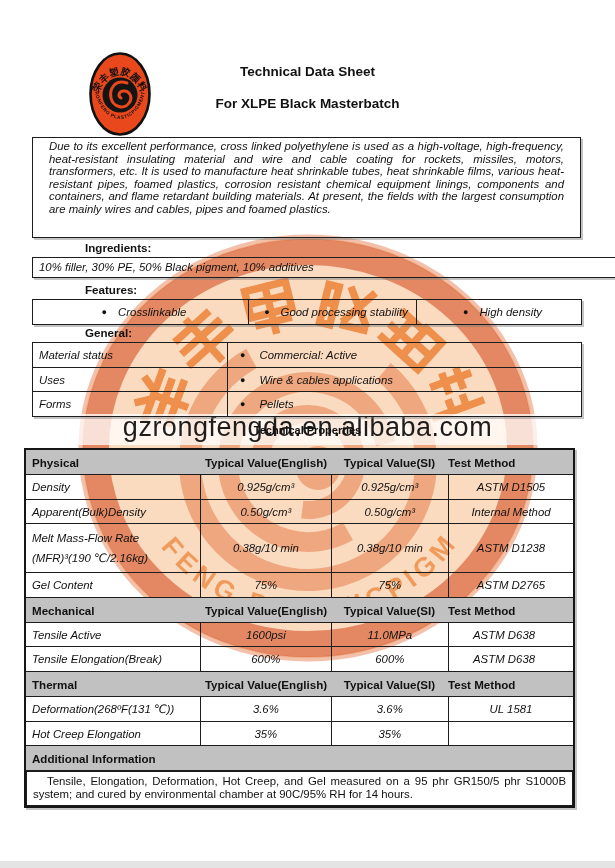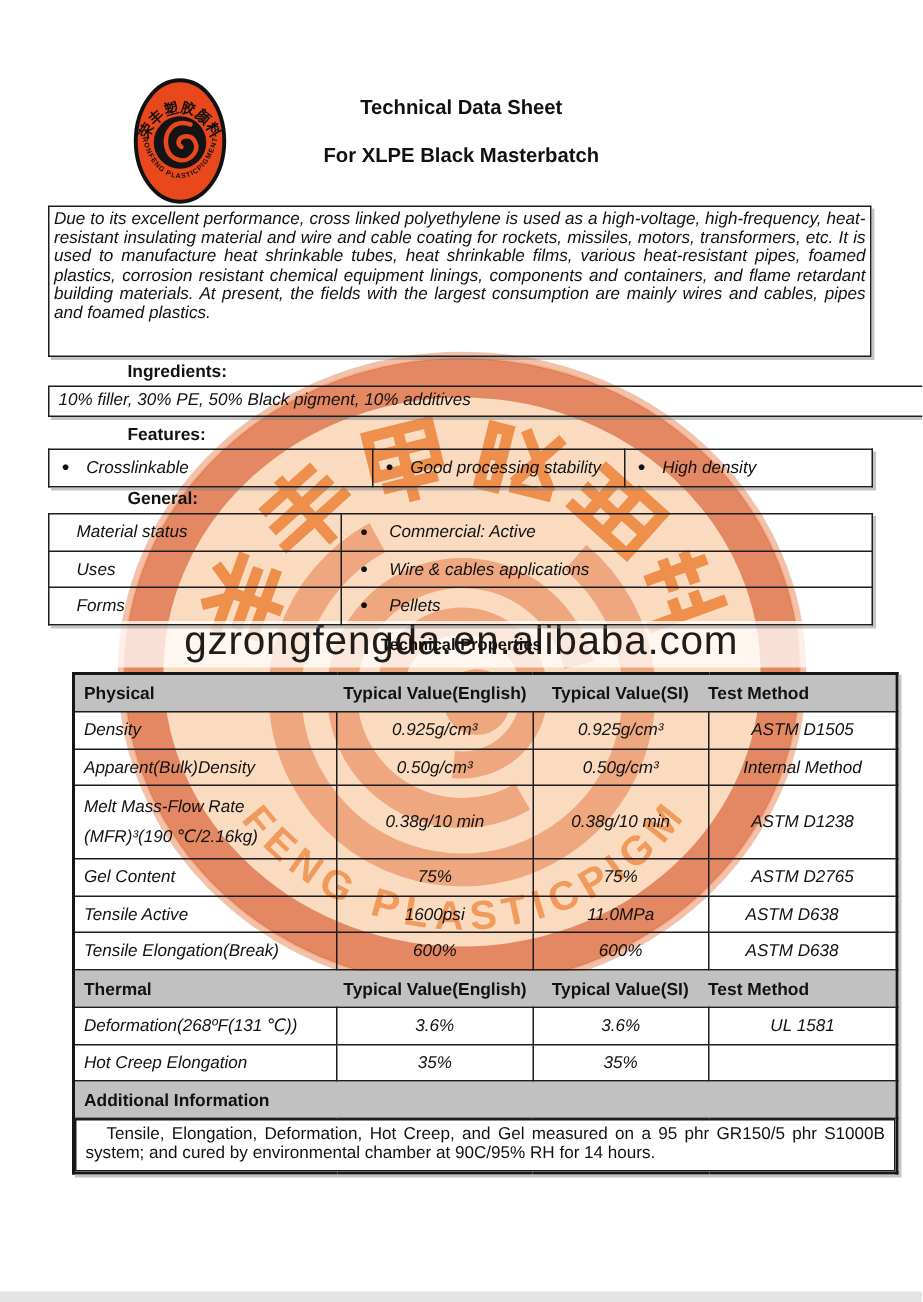--- a/index.html
+++ b/index.html
@@ -14,39 +14,39 @@
   
   .logo{left:88px;top:52px;width:64px;height:84px;z-index:2;}
   .doc-title,.doc-subtitle{left:0;right:0;text-align:center;font-weight:bold;font-size:13.5px;z-index:2;}
   .doc-title{top:64px;}
   .doc-subtitle{top:96px;}
   
   .z{z-index:2;}
   .shadow{box-shadow:2px 2px 0 rgba(125,125,125,.45);}
   .intro-box{left:32px;top:137px;width:549px;height:101px;border:1.5px solid #1d1d1d;
              box-sizing:border-box;font-style:italic;font-size:11.4px;line-height:12.5px;
-             padding:2px 3px;text-align:justify;background:transparent;}
+             padding:2px 16px;text-align:justify;background:transparent;}
   .sec-label{left:37px;font-weight:bold;font-size:11.6px;padding-left:48px;}
   .lab-ing{top:241px;} .lab-feat{top:283px;} .lab-gen{top:326px;}
   .ing-box{left:32px;top:257px;width:601px;height:21px;border:1.4px solid #1d1d1d;box-sizing:border-box;
            font-style:italic;font-size:11.4px;line-height:18px;padding:0 6px;}
   table{border-collapse:collapse;table-layout:fixed;background:transparent;}
   td{overflow:hidden;vertical-align:middle;}
-  .feat-table{left:32px;top:299px;width:549px;}
+  .feat-table{left:32px;top:299px;width:549px;text-align:center;}
   .feat-table td{border:1.3px solid #1d1d1d;height:22px;font-style:italic;font-size:11.4px;padding-left:8px;}
   .bullet{font-style:normal;font-size:9px;margin-right:11px;position:relative;top:-1px;}
   .gen-table{left:32px;top:342px;width:549px;}
   .gen-table td{border:1.3px solid #1d1d1d;font-style:italic;font-size:11.4px;}
-  .gen-table td.n{padding-left:18px;}
+  .gen-table td.n{padding-left:6px;}
   .gen-table td.v{padding-left:12px;}
   .gen-table td.v .bullet{margin-right:14px;}
   .h24{height:24px;} .h25{height:25px;} .h49{height:49px;} .h33{height:33px;}
   .tech-heading{left:0;right:0;top:424px;text-align:center;font-weight:bold;font-size:11px;z-index:2;}
   
-  .tech-table{left:48px;top:448px;width:551px;border:2px solid #161616;}
+  .tech-table{left:24px;top:448px;width:551px;border:2px solid #161616;}
   .tech-table td{border:1.3px solid #1d1d1d;font-size:11.4px;}
   .tech-table td.n{font-style:italic;padding-left:6px;line-height:20px;}
   .tech-table td.v{font-style:italic;text-align:center;}
   .tech-table td.m{font-style:italic;text-align:center;}
   .tech-table td.m.left{text-align:left;padding-left:24px;}
   .sec-cell{padding:0;}
   .secrow{display:flex;align-items:center;background:#c1c1c1;height:24px;font-weight:bold;font-size:11.6px;}
   .secrow .c1{width:175px;text-align:left;padding-left:6px;box-sizing:border-box;}
   .secrow .c2{width:130px;text-align:center;}
   .secrow .c3{width:117px;text-align:center;}
@@ -210,20 +210,30 @@
       <td class="m">ASTM D1238</td>
     </tr>
     <tr class="h25">
       <td class="n">Gel Content</td>
       <td class="v">75%</td>
       <td class="v">75%</td>
       <td class="m">ASTM D2765</td>
     </tr>
 
     <tr class="h24">
+      <td class="sec-cell" colspan="4">
+            <div class="secrow">
+        <span class="c1">Mechanical</span>
+        <span class="c2">Typical Value(English)</span>
+        <span class="c3">Typical Value(SI)</span>
+        <span class="c4">Test Method</span>
+      </div>
+          </td>
+    </tr>
+    <tr class="h24">
       <td class="n">Tensile Active</td>
       <td class="v">1600psi</td>
       <td class="v">11.0MPa</td>
       <td class="m left">ASTM D638</td>
     </tr>
     <tr class="h25">
       <td class="n">Tensile Elongation(Break)</td>
       <td class="v">600%</td>
       <td class="v">600%</td>
       <td class="m left">ASTM D638</td>

